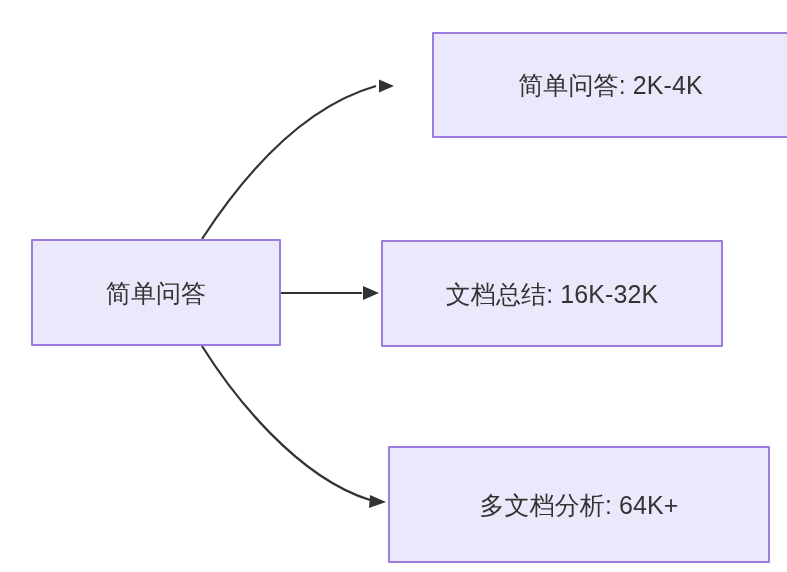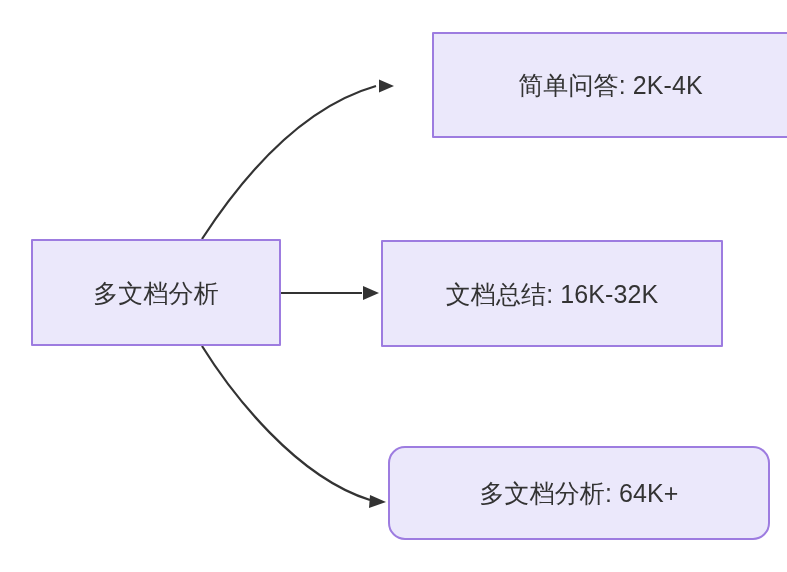--- a/index.html
+++ b/index.html
@@ -61,22 +61,21 @@
   #node-doc-summary {
     left: 381px;
     top: 240px;
     width: 342px;
     height: 107px;
   }
   #node-multi-doc {
     left: 388px;
     top: 446px;
     width: 382px;
-    height: 94px;
-    border-radius: 17px;
+    height: 117px;
   }
   .edge-path {
     fill: none;
     stroke: #333333;
     stroke-width: 2.2;
   }
   .edge-head {
     fill: #333333;
     stroke: none;
   }
@@ -98,21 +97,21 @@
       <polygon class="edge-head" points="363,286 379,293 363,300"></polygon>
     </g>
 
     <g>
       <path class="edge-path" d="M 202,346 C 232,394 296,477 370,500"></path>
       <polygon class="edge-head" points="370,495 386,502 369,508"></polygon>
     </g>
   </svg>
 
   <div class="node-box" id="node-root">
-    <span class="node-label">多文档分析</span>
+    <span class="node-label">简单问答</span>
   </div>
 
   <div class="node-box" id="node-simple-qa">
     <span class="node-label">简单问答: 2K-4K</span>
   </div>
 
   <div class="node-box" id="node-doc-summary">
     <span class="node-label">文档总结: 16K-32K</span>
   </div>
 

